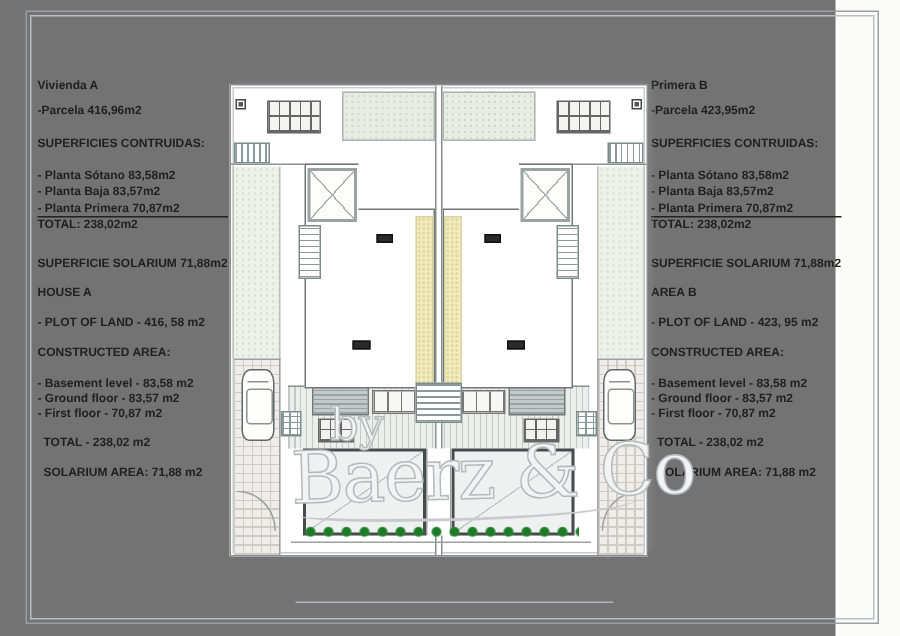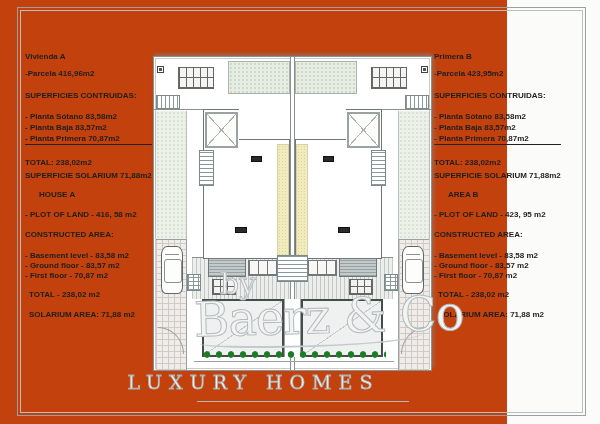--- a/index.html
+++ b/index.html
@@ -1,30 +1,30 @@
 <!DOCTYPE html>
 <html><head>
 <meta charset="utf-8">
 <style>
   html,body{margin:0;padding:0;width:600px;height:424px;background:#fbfbfa;overflow:hidden;
     font-family:"Liberation Sans",sans-serif;}
-  .sheet{position:absolute;left:0;top:0;width:507px;height:424px;background:#c2410c;}
+  .sheet{position:absolute;left:0;top:0;width:557px;height:424px;background:#737373;}
   .page-frame{position:absolute;left:17px;top:7px;width:567px;height:407px;
     border:1px solid #9aa0a1;}
   .page-frame::before{content:"";position:absolute;inset:2px;border:1px solid #b9bfc0;}
 
   
   .panel{position:absolute;top:52px;width:160px;font-size:8px;font-weight:bold;
     color:#1f1f1f;line-height:9px;}
   .panel-a{left:25px;}
   .panel-b{left:434px;}
   .tl{position:absolute;left:0;white-space:nowrap;}
   .l0{top:0px;}  .l1{top:17px;} .l2{top:39px;} .l3{top:60px;} .l4{top:71px;}
   .l5{top:82px;width:127px;border-bottom:1px solid #222;padding-bottom:1px;}
-  .l6{top:106px;} .l7{top:119px;} .l8{top:138px;margin-left:14px;} .l9{top:158px;} .l10{top:178px;}
+  .l6{top:93px;} .l7{top:119px;} .l8{top:138px;} .l9{top:158px;} .l10{top:178px;}
   .l11{top:199px;} .l12{top:209px;} .l13{top:219px;}
   .l14{top:238px;padding-left:4px;} .l15{top:258px;padding-left:4px;}
 
   
   .plan{position:absolute;left:153px;top:56px;width:277px;height:313px;background:#fff;
     border:1px solid #8a9090;box-shadow:0 -4px 3px -1px rgba(130,130,130,.4),4px -2px 3px -1px rgba(150,150,150,.3);}
   .plan::before{content:"";position:absolute;inset:1px;border:1px solid #c6cccc;pointer-events:none;}
   .plan *{position:absolute;box-sizing:border-box;}
   .topline{left:0;top:52px;width:277px;height:0;border-top:1px solid #8a9090;}
   .cwall{left:136px;top:0;width:5px;height:313px;border-left:1px solid #8a9090;border-right:1px solid #8a9090;background:#fff;}
@@ -208,15 +208,14 @@
     <div class="car c2"></div>
     <div class="gate g1"></div>
     <div class="gate g2"></div>
     <div class="plants"></div>
     <div class="baseline"></div>
   </div>
 
   <div class="wm wm-by">by</div>
   <div class="wm wm-brand">Baerz &amp; Co</div>
   <div class="wm-swash"></div>
-  <div class="wm wm-tagline">LUXURY HOMES</div>
   <div class="wm-underline"></div>
 </div>
 
 </body></html>

